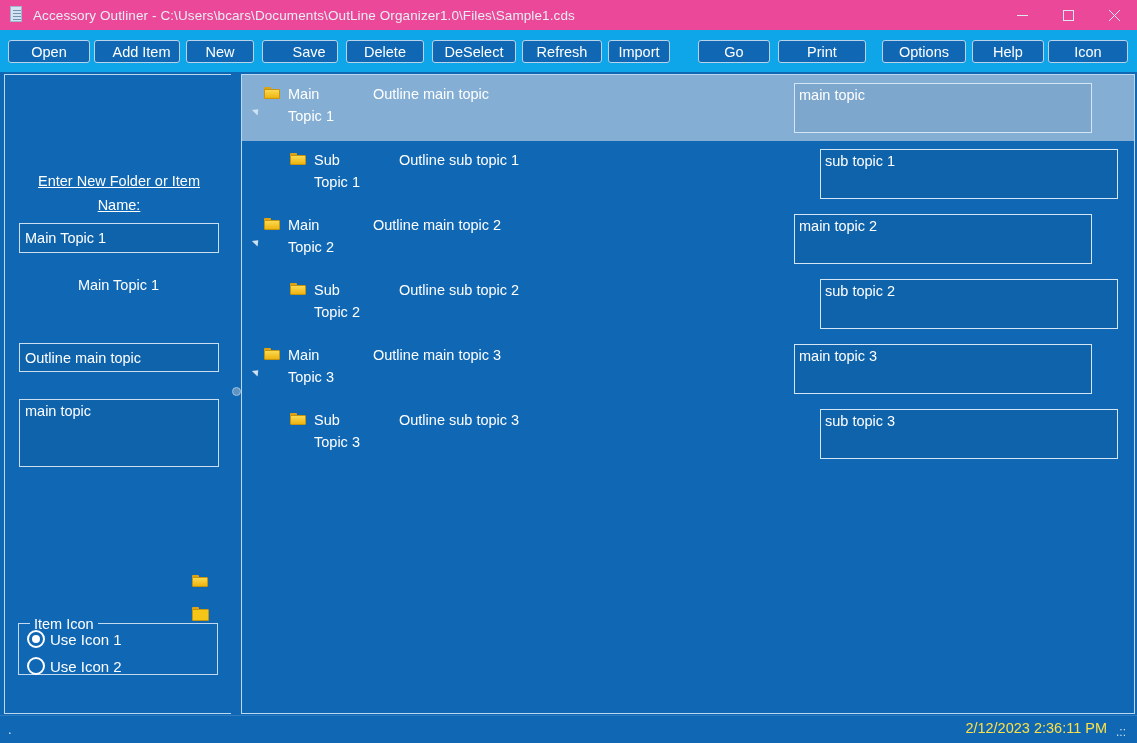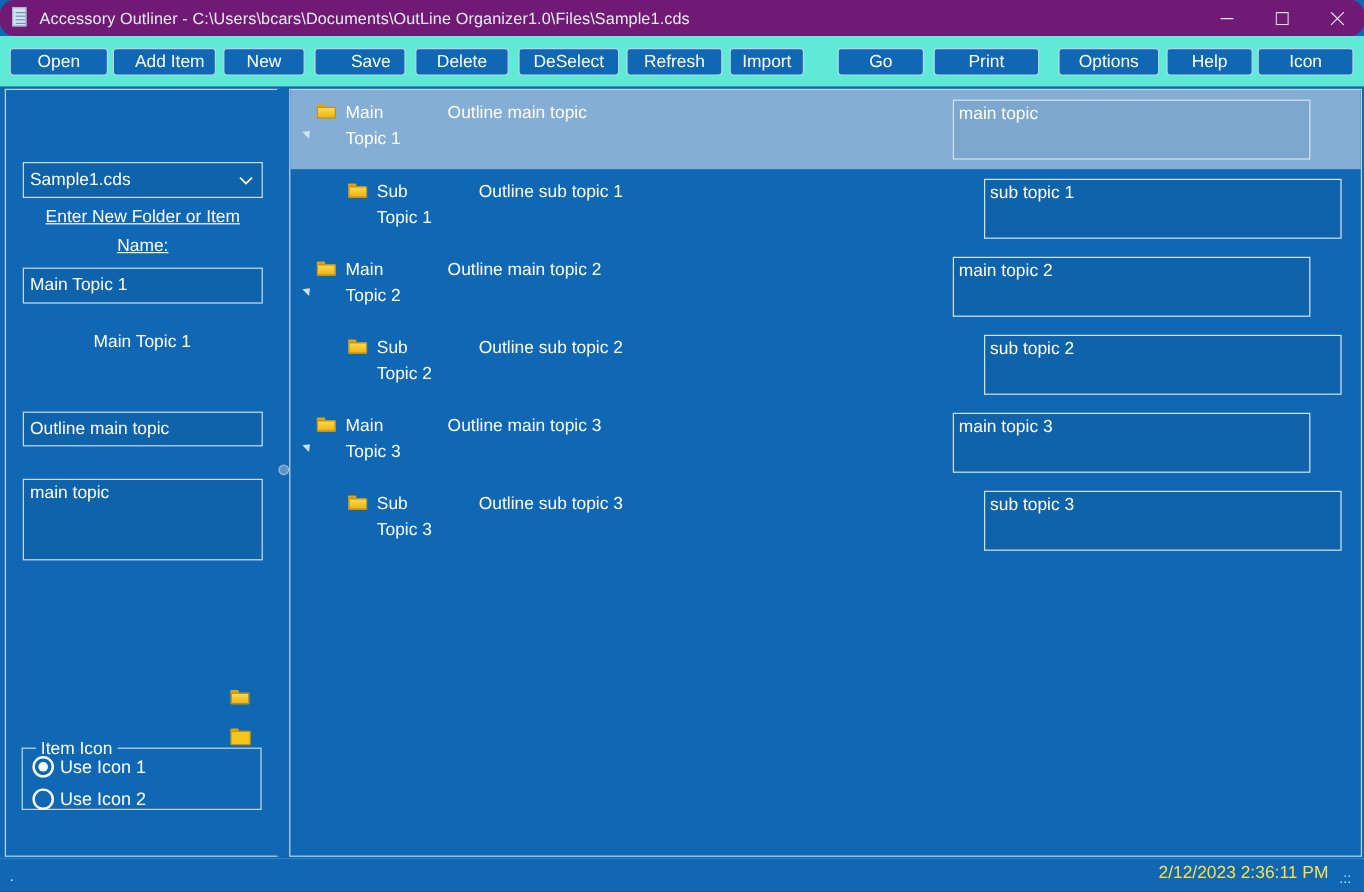--- a/index.html
+++ b/index.html
@@ -17,24 +17,23 @@
     background: #1068b4;
     overflow: hidden;
     box-sizing: border-box;
   }
 
   
   #titlebar {
     position: absolute;
     left: 0; top: 0;
     width: 1137px; height: 30px;
-    background: #701a75;
-    display: flex;
-    align-items: center;
-    border-radius: 12px;
+    background: #ec4899;
+    display: flex;
+    align-items: center;
   }
   #title-icon {
     width: 16px; height: 18px;
     margin-left: 9px; margin-right: 8px;
     position: relative;
     flex: none;
   }
   #title-icon .pg {
     position: absolute;
     left: 1px; top: 0px;
@@ -71,21 +70,21 @@
     color: #dfe8f0;
     font-size: 12px;
   }
   .winbtn svg { display: block; }
 
   
   #toolbar {
     position: absolute;
     left: 0; top: 30px;
     width: 1137px; height: 42px;
-    background: #5eead4;
+    background: #0ea5e9;
     display: flex;
     align-items: center;
   }
   .tbtn {
     height: 23px;
     border: 1px solid #b9d4ea;
     border-radius: 3px;
     background: #1068b4;
     color: #ffffff;
     font-size: 14.5px;
@@ -375,28 +374,20 @@
       <div class="tbtn" style="position: absolute; left: 698px; width: 72px; top: 10px;">Go</div>
       <div class="tbtn" style="position: absolute; left: 778px; width: 88px; top: 10px;">Print</div>
       <div class="tbtn" style="position: absolute; left: 882px; width: 84px; top: 10px;">Options</div>
       <div class="tbtn" style="position: absolute; left: 972px; width: 72px; top: 10px;">Help</div>
       <div class="tbtn" style="position: absolute; left: 1048px; width: 80px; top: 10px;">Icon</div>
     </div>
 
   <div id="sidebar">
 
 
-    <div id="combo-outline" class="side-field">
-      <span class="cv">Sample1.cds</span>
-      <span class="chev">
-        <svg width="16" height="16" viewBox="0 0 16 16">
-            <polyline points="3,6 8,11 13,6" fill="none" stroke="#ffffff" stroke-width="1.4"></polyline>
-          </svg>
-      </span>
-    </div>
 
     <div class="side-label" style="position:absolute;left:14px;top:94px;width:200px;line-height:24px;">Enter New Folder or Item Name:</div>
 
     <div id="input-name" class="side-field">
       <span>Main Topic 1</span>
     </div>
 
     <div class="side-plain" style="position:absolute;left:0;top:202px;width:227px;">Main Topic 1</div>
 
 

